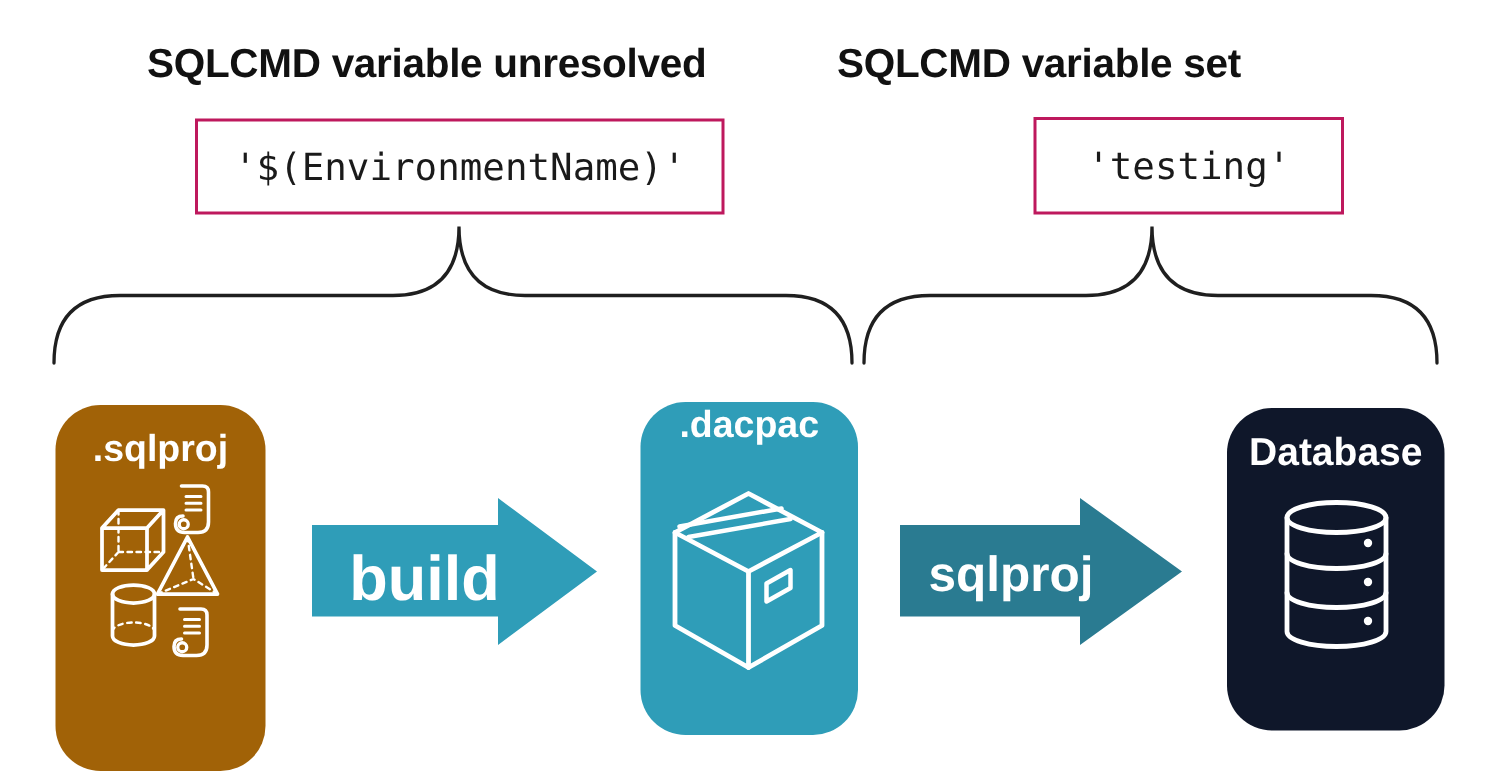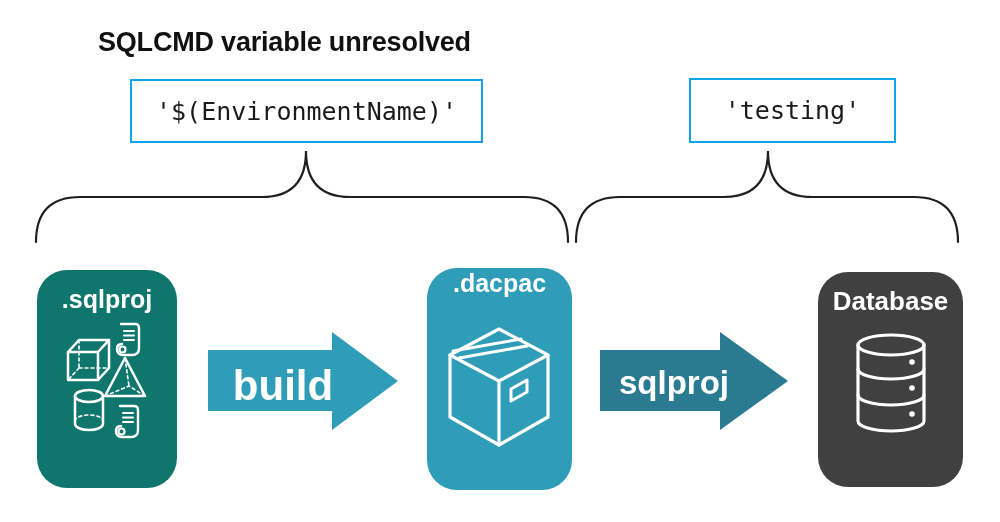--- a/index.html
+++ b/index.html
@@ -7,31 +7,31 @@
     position:relative;width:1000px;height:522px;background:#ffffff;overflow:hidden;
     font-family:"Liberation Sans",sans-serif;
   }
   .heading{
     position:absolute;top:27px;font-size:27px;font-weight:700;color:#111111;
     letter-spacing:-0.2px;
   }
   .heading.left{left:98px;width:420px;}
   .heading.right{left:558px;width:420px;}
   .code-box{
-    position:absolute;border:2px solid #0ea5e9;background:#ffffff;
+    position:absolute;border:2px solid #be185d;background:#ffffff;
     display:flex;align-items:center;justify-content:center;
     font-family:"DejaVu Sans Mono",monospace;font-size:25px;color:#1a1a1a;
   }
   .code-box.left{left:130px;top:79px;width:349px;height:60px;}
   .code-box.right{left:689px;top:78px;width:203px;height:61px;text-align:center;}
   .braces{position:absolute;left:0;top:0;pointer-events:none;}
   .card{position:absolute;border-radius:30px;}
-  .card.sqlproj{left:37px;top:270px;width:140px;height:218px;background:#0f766e;}
+  .card.sqlproj{left:37px;top:270px;width:140px;height:244px;background:#a16207;}
   .card.dacpac{left:427px;top:268px;width:145px;height:222px;background:#2f9db8;}
-  .card.database{left:818px;top:272px;width:145px;height:215px;background:#404040;}
+  .card.database{left:818px;top:272px;width:145px;height:215px;background:#0f172a;}
   .card-label{
     position:absolute;left:0;right:0;text-align:center;color:#ffffff;
     font-weight:700;font-size:25px;
   }
   .card.sqlproj .card-label{top:15px;}
   .card.dacpac .card-label{top:1px;}
   .card.database .card-label{top:14px;font-size:26px;}
   .card-icon{position:absolute;}
   .arrow{position:absolute;}
   .arrow-label{
@@ -40,20 +40,21 @@
   .arrow-label.build{left:213px;top:362px;width:140px;font-size:42px;}
   .arrow-label.deploy{left:604px;top:364px;width:140px;font-size:33px;}
   .icon-stroke{fill:none;stroke:#ffffff;stroke-linejoin:round;stroke-linecap:round;}
 </style>
 </head>
 <body>
 
 <div class="stage">
 
   <div class="heading left">SQLCMD variable unresolved</div>
+  <div class="heading right">SQLCMD variable set</div>
 
   <div class="code-box left">
     <span>'$(EnvironmentName)'</span>
   </div>
   <div class="code-box right">
     <span>'testing'</span>
   </div>
 
   <svg class="braces" width="1000" height="260" viewBox="0 0 1000 260">
     <path d="M36,242 Q36,197 80,197 L262,197 Q306,197 306,151 Q306,197 350,197 L524,197 Q568,197 568,242" fill="none" stroke="#1f1f1f" stroke-width="2.2" stroke-linecap="round"></path>

